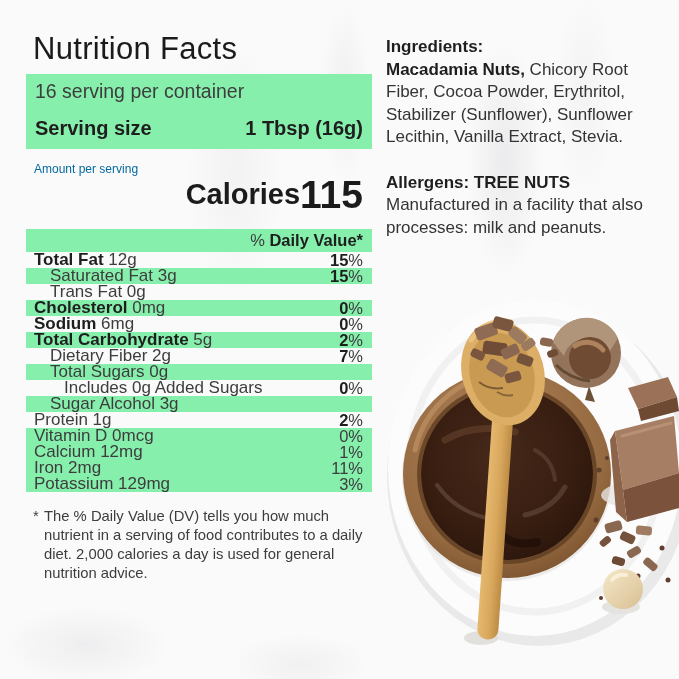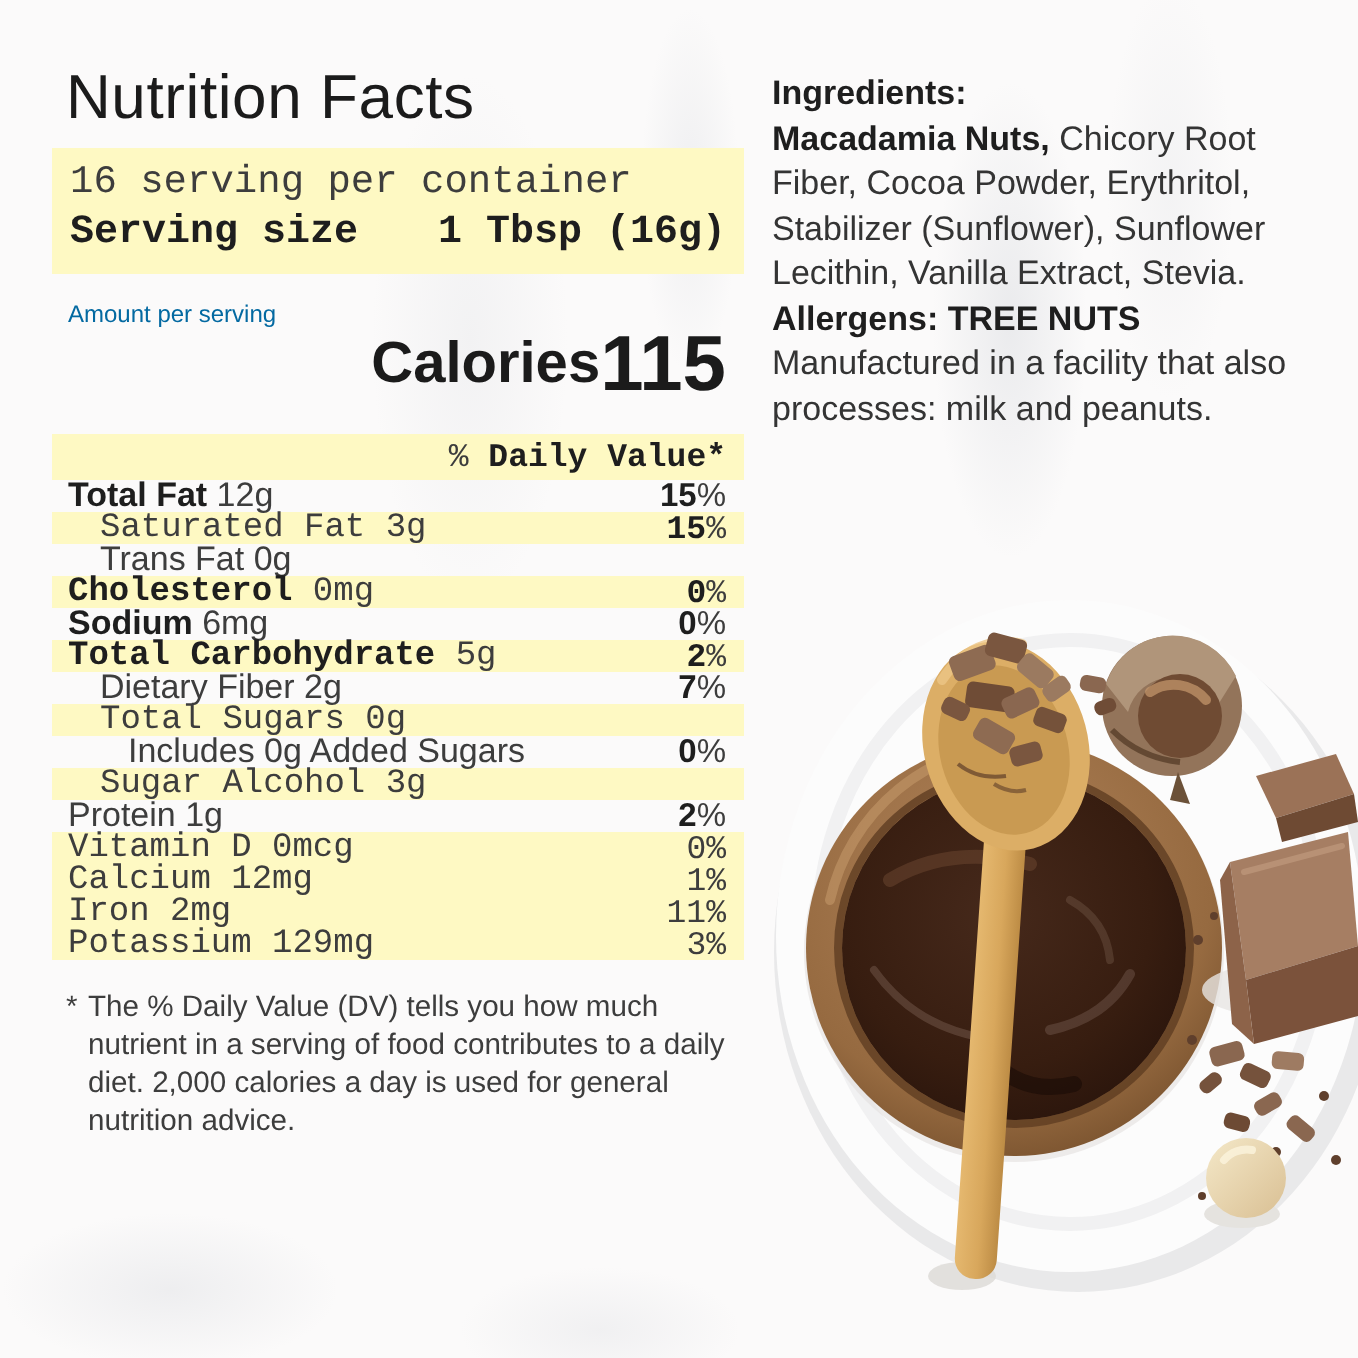--- a/index.html
+++ b/index.html
@@ -11,41 +11,41 @@
       radial-gradient(55px 170px at 505px 160px, rgba(186,191,199,.26), transparent 70%),
       radial-gradient(35px 130px at 345px 95px, rgba(190,195,203,.20), transparent 70%),
       radial-gradient(70px 190px at 235px 170px, rgba(196,200,207,.16), transparent 70%),
       radial-gradient(45px 150px at 585px 95px, rgba(196,200,207,.14), transparent 70%),
       radial-gradient(120px 55px at 85px 645px, rgba(190,194,202,.22), transparent 70%),
       radial-gradient(100px 45px at 300px 665px, rgba(198,201,208,.20), transparent 70%);
   }
   
   .nf{position:absolute;left:26px;top:31px;width:346px;}
   .nf-title{margin:0 0 7px 7px;font-size:31px;font-weight:400;color:#1b1b1b;letter-spacing:.3px;}
-  .shade{background:#fef9c3;font-family:Liberation Mono, monospace;}
+  .shade{background:#86efac;}
   .serving{padding:6px 9px 9px;}
   .serv-line1{font-size:19.5px;color:#3d3d3d;}
-  .serv-line2{display:flex;justify-content:space-between;font-weight:700;font-size:20px;color:#1e1e1e;margin-top:3px;}
+  .serv-line2{display:flex;justify-content:space-between;font-weight:700;font-size:20px;color:#1e1e1e;margin-top:14px;}
   .amount-line{font-size:12px;color:#0369a1;padding:13px 9px 0 8px;}
   .cal-line{display:flex;justify-content:flex-end;align-items:flex-end;padding:2px 9px 8px 8px;}
   .cal-label{font-size:29px;font-weight:700;color:#1b1b1b;}
   .cal-value{font-size:39px;font-weight:700;color:#1b1b1b;line-height:.85;}
   .dvh{text-align:right;padding:2px 9px;font-size:16.5px;color:#3d3d3d;margin-top:10px;}
   .dvh .b{font-weight:700;color:#1e1e1e;}
   .nrow{display:flex;justify-content:space-between;align-items:center;height:16px;padding:0 9px 0 8px;font-size:17px;color:#3d3d3d;white-space:nowrap;}
   .nrow.ind1{padding-left:24px;}
   .nrow.ind2{padding-left:38px;gap:16px;}
   .nrow .b{font-weight:700;color:#1e1e1e;}
   .nrow .dv{font-size:16.5px;}
   .footnote{display:flex;margin-top:15px;padding-left:7px;font-size:14.8px;line-height:19px;color:#3d3d3d;}
   .fn-marker{width:11px;flex:none;}
   
   .rightcol{position:absolute;left:386px;top:36px;width:288px;font-size:17px;line-height:22.5px;color:#343434;}
   .bold{font-weight:700;color:#1e1e1e;}
-  .allergens{}
+  .allergens{margin-top:23px;}
   
   .photo{position:absolute;left:375px;top:280px;width:304px;height:399px;}
 </style>
 </head>
 <body>
 
 <div class="nf">
   <h1 class="nf-title">Nutrition Facts</h1>
 
   <div class="serving shade">

